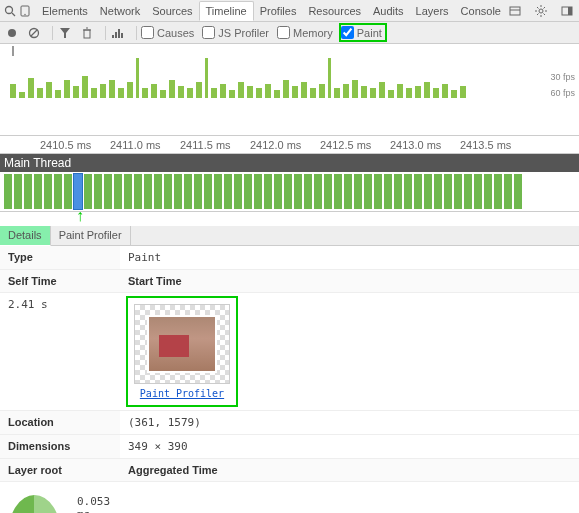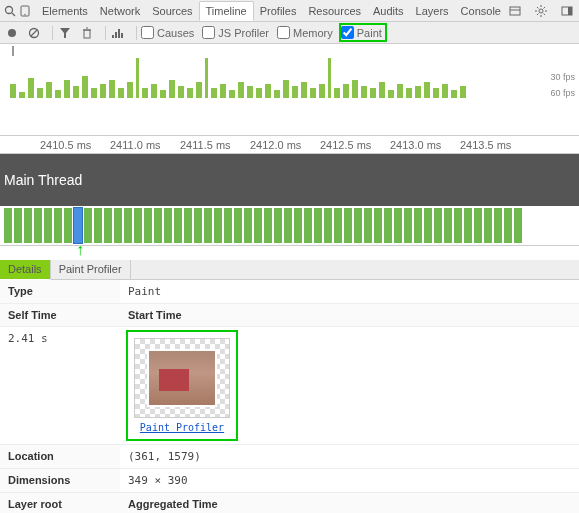--- a/index.html
+++ b/index.html
@@ -22,29 +22,29 @@
 .flamechart-area { height: 92px; border-bottom: 1px solid #ccc; position: relative; background: #fff; }
 .fps-label { position: absolute; right: 4px; font-size: 9px; color: #888; }
 .bar-row { position: absolute; left: 0; right: 0; height: 40px; top: 14px; display: flex; align-items: flex-end; gap: 3px; padding: 0 10px; }
 .bar { width: 6px; background: #8bc34a; }
 .bar.tall { height: 40px; width: 3px; }
 .marker { position: absolute; top: 2px; height: 10px; width: 2px; background: #999; }
 
 .ruler { height: 18px; border-bottom: 1px solid #ccc; display: flex; font-size: 9px; color: #666; padding-left: 40px; align-items: center; position: relative; }
 .ruler span { width: 70px; }
 
-.main-thread-header { background: #555; color: #fff; padding: 18px 4px; font-size: 14px; }
+.main-thread-header { background: #555; color: #fff; padding: 2px 4px; font-size: 12px; }
 .main-thread { height: 40px; border-bottom: 1px solid #ccc; position: relative; display: flex; align-items: stretch; gap: 2px; padding: 2px 4px; background: #fff; }
 .thread-bar { background: #6fb84e; width: 8px; }
 .thread-bar.sel { background: #4a90e2; outline: 1px solid #2a70c2; }
 .arrow-up { position: absolute; bottom: -14px; color: #0c0; font-size: 16px; font-weight: bold; }
 
 .sub-tabs { display: flex; border-bottom: 1px solid #ccc; background: #eee; height: 20px; margin-top: 14px; }
 .sub-tab { padding: 3px 8px; color: #555; border-right: 1px solid #ccc; cursor: pointer; }
-.sub-tab.active { background: #84cc16; border-bottom: 1px solid #fff; margin-bottom: -1px; }
+.sub-tab.active { background: #86efac; border-bottom: 1px solid #fff; margin-bottom: -1px; }
 
 .details { display: grid; grid-template-columns: 120px 1fr; }
 .details .row-label { padding: 5px 8px; border-bottom: 1px solid #eee; color: #333; font-weight: bold; background: #fafafa; }
 .details .row-value { padding: 5px 8px; border-bottom: 1px solid #eee; color: #444; font-family: monospace; font-size: 11px; }
 .row-value.link { color: #1155cc; text-decoration: underline; cursor: pointer; }
 
 .preview-box { outline: 2px solid #0c0; display: inline-block; padding: 6px; }
 .preview-checker { width: 96px; height: 80px; background-image: linear-gradient(45deg, #ddd 25%, transparent 25%), linear-gradient(-45deg, #ddd 25%, transparent 25%), linear-gradient(45deg, transparent 75%, #ddd 75%), linear-gradient(-45deg, transparent 75%, #ddd 75%); background-size: 10px 10px; background-position: 0 0, 0 5px, 5px -5px, -5px 0px; border: 1px solid #ccc; display: flex; align-items: center; justify-content: center; }
 .preview-inner { width: 70px; height: 58px; background: linear-gradient(180deg, #ad8874 0%, #c09684 40%, #a67a63 100%); border: 2px solid #fff; position: relative; }
 .preview-inner::after { content: ""; position: absolute; left: 10px; top: 18px; width: 30px; height: 22px; background: #b44248; }

